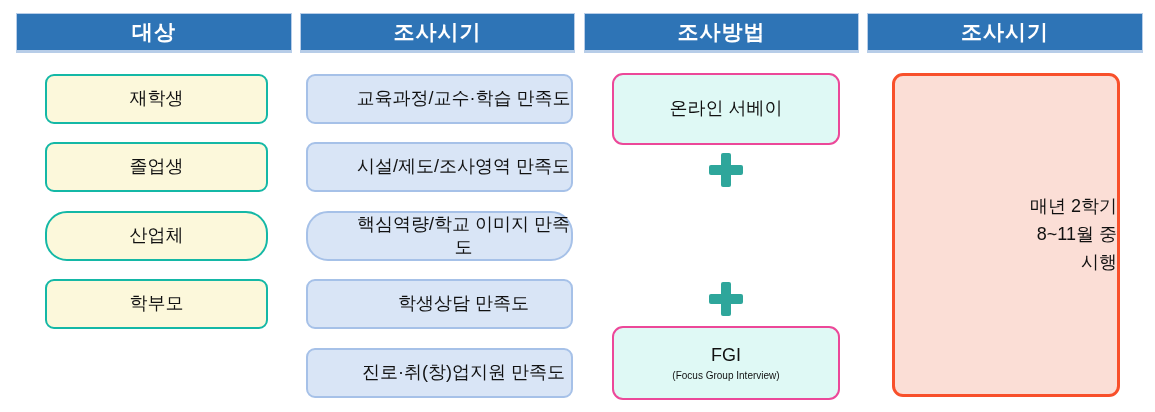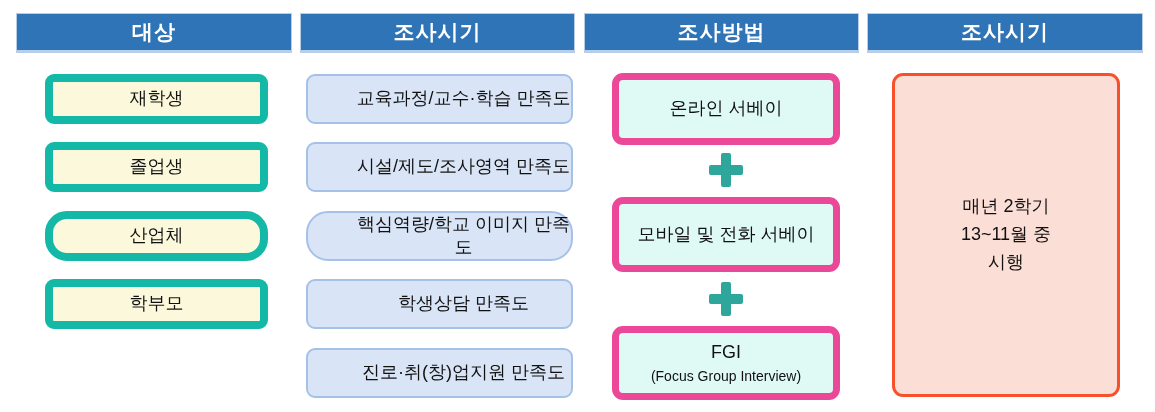--- a/index.html
+++ b/index.html
@@ -42,49 +42,49 @@
     text-align: center;
     color: #111111;
     font-size: 18px;
     line-height: 1.3;
   }
 
   
   .target-box {
     left: 45px; width: 223px; height: 50px;
     background: #FCF8DB;
-    border: 8px solid #14b8a6;
+    border: 2px solid #14b8a6;
     border-radius: 9px;
   }
   
   .area-box {
     left: 306px; width: 267px; height: 50px;
     background: #D9E5F6;
     border: 2px solid #A6C1E8;
     border-radius: 9px;
     padding-left: 48px;
   }
   .row-1 { top: 74px; }
   .row-2 { top: 142px; }
   .row-3 { top: 211px; border-radius: 22px; }
   .row-4 { top: 279px; }
   .row-5 { top: 348px; }
 
   
   .method-box {
     left: 612px; width: 228px;
     background: #DFF9F5;
-    border: 7px solid #ec4899;
+    border: 2px solid #ec4899;
     border-radius: 11px;
     flex-direction: column;
   }
   .method-1 { top: 73px;  height: 72px; }
   .method-2 { top: 197px; height: 75px; }
   .method-3 { top: 326px; height: 74px; }
-  .fgi-sub { font-size: 14px; margin-top: 2px; }
+  .fgi-sub { font-size: 10px; margin-top: 2px; }
 
   
   .plus {
     position: absolute;
     left: 709px;
     width: 34px;
     height: 34px;
   }
   .plus-1 { top: 153px; }
   .plus-2 { top: 282px; }
@@ -98,20 +98,21 @@
   .plus::after  { left: 12px; top: 0; width: 10px; height: 34px; }
 
   
   .timing-box {
     left: 892px; top: 73px; width: 228px; height: 324px;
     background: #FBDED6;
     border: 3px solid #F8502B;
     border-radius: 11px;
     flex-direction: column;
     line-height: 1.55;
+    align-items: flex-end;
   }
 </style>
 </head>
 <body>
 
 <div class="canvas">
 
   <div class="col-header hdr-1">대상</div>
   <div class="col-header hdr-2">조사시기</div>
   <div class="col-header hdr-3">조사방법</div>
@@ -123,26 +124,25 @@
   <div class="box target-box row-4">학부모</div>
 
   <div class="box area-box row-1">교육과정/교수·학습 만족도</div>
   <div class="box area-box row-2">시설/제도/조사영역 만족도</div>
   <div class="box area-box row-3">핵심역량/학교 이미지 만족도</div>
   <div class="box area-box row-4">학생상담 만족도</div>
   <div class="box area-box row-5">진로·취(창)업지원 만족도</div>
 
   <div class="box method-box method-1">온라인 서베이</div>
   <div class="plus plus-1"></div>
-  <div class="box method-box method-2">모바일 및 전화 서베이</div>
   <div class="plus plus-2"></div>
   <div class="box method-box method-3">
     <span>FGI</span>
     <span class="fgi-sub">(Focus Group Interview)</span>
   </div>
 
   <div class="box timing-box">
     <span>매년 2학기</span>
-    <span>13~11월 중</span>
+    <span>8~11월 중</span>
     <span>시행</span>
   </div>
 
 </div>
 
 </body></html>

